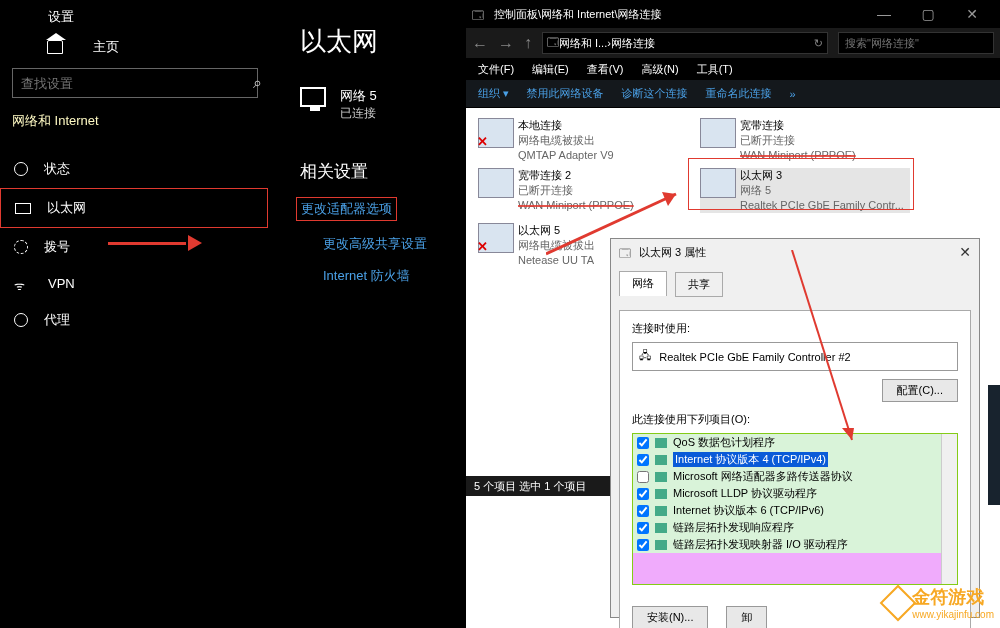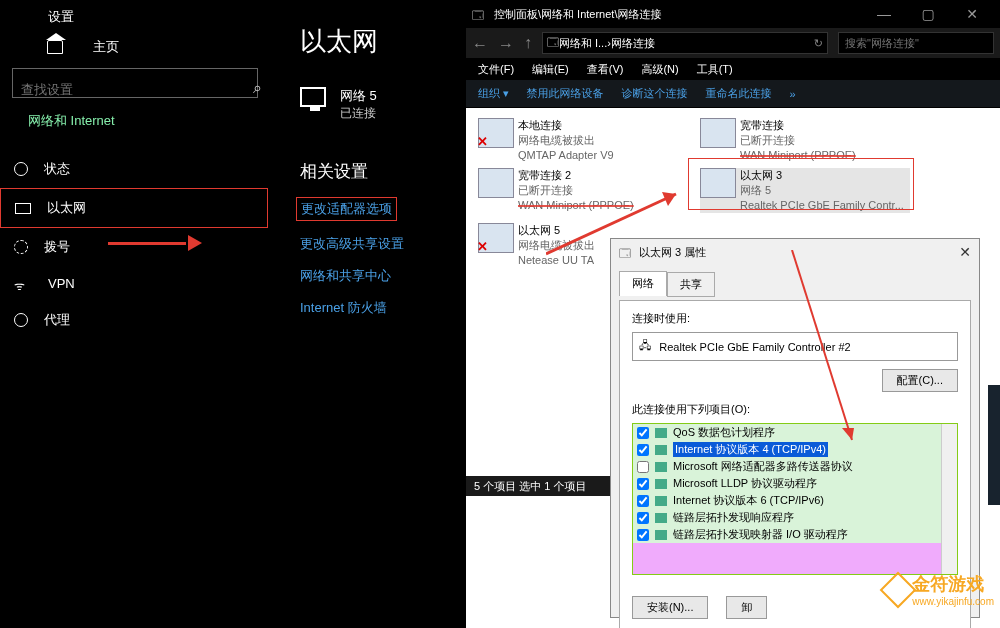--- a/index.html
+++ b/index.html
@@ -4,44 +4,44 @@
 <style>
 * { margin: 0; padding: 0; box-sizing: border-box; font-family: "Microsoft YaHei", "Segoe UI", sans-serif; }
 body { width: 1000px; height: 628px; overflow: hidden; background: #000; position: relative; }
 
 
 .settings-win { position: absolute; left: 0; top: 0; width: 468px; height: 628px; background: #000; color: #fff; }
 .settings-title { position: absolute; left: 48px; top: 8px; font-size: 13px; }
 .home-row { position: absolute; left: 14px; top: 38px; display: flex; align-items: center; gap: 30px; font-size: 13px; padding-left: 33px; }
 .home-icon { width: 16px; height: 14px; border: 1.5px solid #fff; border-radius: 2px 2px 0 0; position: relative; }
 .home-icon:before { content: ''; position: absolute; top: -8px; left: -2px; width: 0; height: 0; border-left: 10px solid transparent; border-right: 10px solid transparent; border-bottom: 7px solid #fff; }
-.search-box { position: absolute; left: 12px; top: 68px; width: 246px; height: 30px; border: 1px solid #666; background: #000; display: flex; align-items: flex-end; gap: 48px; }
+.search-box { position: absolute; left: 12px; top: 68px; width: 246px; height: 30px; border: 1px solid #666; background: #000; display: flex; align-items: center; gap: 48px; }
 .search-input { flex: 1; background: transparent; border: none; color: #ccc; font-size: 13px; padding: 0 8px; outline: none; }
 .search-icon { width: 30px; text-align: center; color: #ccc; }
-.section-hdr { position: absolute; left: 28px; top: 112px; font-size: 13px; color: #86efac; }
+.section-hdr { position: absolute; left: 12px; top: 112px; font-size: 13px; color: #fef9c3; }
 .nav { position: absolute; left: 0; top: 150px; width: 268px; }
 .nav-item { display: flex; align-items: center; gap: 16px; padding: 10px 14px; font-size: 13px; color: #fff; cursor: default; }
 .nav-ic { width: 18px; height: 14px; display: inline-block; position: relative; }
 .ic-globe { width: 14px; height: 14px; border: 1.5px solid #fff; border-radius: 50%; }
 .ic-monitor { width: 16px; height: 11px; border: 1.5px solid #fff; }
 .ic-dial { width: 14px; height: 14px; border: 1.5px dashed #fff; border-radius: 50%; }
 .ic-vpn { font-size: 12px; letter-spacing: -2px; }
 .ic-proxy { width: 14px; height: 14px; border: 1.5px solid #fff; border-radius: 50%; }
 .highlight-box { border: 1px solid #e03a30; }
 
 
 .settings-main { position: absolute; left: 300px; top: 24px; width: 168px; color: #fff; }
 .main-h1 { font-size: 26px; font-weight: 300; margin-bottom: 28px; }
 .net-row { display: flex; gap: 14px; align-items: flex-start; margin-bottom: 38px; }
 .net-ic { width: 26px; height: 20px; border: 2px solid #fff; position: relative; }
 .net-ic:after { content:''; position:absolute; bottom:-6px; left:8px; width:10px; height:4px; background:#fff; }
 .net-name { font-size: 13px; }
 .net-sub { font-size: 12px; color: #ccc; }
 .sub-h { font-size: 17px; margin-bottom: 14px; }
-.link { font-size: 13px; color: #4aa0e6; margin-bottom: 14px; display: block; cursor: pointer; }
+.link { font-size: 13px; color: #4aa0e6; margin-bottom: 14px; display: block; cursor: pointer; margin-left: 23px; }
 .link.hl { border: 1px solid #e03a30; padding: 2px 4px; margin-left: -4px; width: fit-content; }
 .statusbar { position: absolute; bottom: 132px; left: 466px; width: 146px; height: 20px; background: #1a1a1a; color: #fff; font-size: 11px; padding: 3px 8px; }
 
 
 .arrow1 { position: absolute; left: 108px; top: 237px; width: 94px; height: 12px; }
 .arrow1:before { content:''; position:absolute; top:5px; left:0; width:78px; height:3px; background:#e03a30; }
 .arrow1:after { content:''; position:absolute; right:0; top:-2px; width:0; height:0; border-left:14px solid #e03a30; border-top:8px solid transparent; border-bottom:8px solid transparent; }
 
 
 .cp-win { position: absolute; left: 466px; top: 0; width: 534px; height: 628px; background: #fff; }
@@ -67,40 +67,40 @@
 .strike { text-decoration: line-through; text-decoration-color: rgba(224,58,48,0.85); text-decoration-thickness: 2px; }
 .ad-sel { background: #e5e5e5; }
 .red-box1 { position: absolute; left: 222px; top: 50px; width: 226px; height: 52px; border: 1px solid #e03a30; }
 .arrow2 { position:absolute; left: 80px; top: 70px; width: 200px; height: 80px; }
 
 
 .dlg { position: absolute; left: 610px; top: 238px; width: 370px; height: 380px; background: #f0f0f0; border: 1px solid #888; font-size: 11px; }
 .dlg-title { height: 26px; display: flex; align-items: center; padding: 0 8px; color: #000; }
 .dlg-title .ic { width: 14px; height: 14px; margin-right: 6px; }
 .dlg-close { margin-left: auto; font-size: 14px; color: #333; }
-.dlg-tabs { display: flex; padding: 6px 8px 4px 8px; gap: 0; }
+.dlg-tabs { display: flex; padding: 6px 8px 14px 8px; gap: 8px; }
 .dlg-tab { padding: 4px 12px; border: 1px solid #aaa; background: #fff; border-bottom: none; font-size: 11px; position: relative; z-index: 2; }
 .dlg-tab.inactive { background: #f0f0f0; border-bottom: 1px solid #aaa; top: 1px; z-index: 0; }
 .dlg-panel { margin: 0 8px 8px 8px; background: #fff; border: 1px solid #aaa; padding: 10px 12px; height: 330px; position: relative; }
 .dlg-lbl { margin-bottom: 6px; }
 .dlg-fld { border: 1px solid #999; padding: 4px 6px; display: flex; align-items: center; gap: 8px; margin-bottom: 8px; background: #fff; }
 .dlg-btn { border: 1px solid #999; background: #e8e8e8; padding: 3px 14px; font-size: 11px; }
 .dlg-btn-row { display: flex; justify-content: flex-end; margin-bottom: 10px; }
 .items-box { border: 1px solid #84cc16; height: 152px; overflow: hidden; background: #f0abfc; position: relative; }
 .items-inner { background: #d9f3d9; }
 .itm { display: flex; align-items: center; gap: 6px; padding: 1px 4px; font-size: 11px; }
 .itm input { width: 12px; height: 12px; }
 .itm .ii { width: 12px; height: 10px; background: #4a8; }
 .itm.sel span.t { background: #0a5bd8; color: #fff; padding: 0 2px; }
 .sb { position: absolute; right: 0; top: 0; width: 16px; height: 100%; background: #f0f0f0; border-left: 1px solid #ccc; }
 .dlg-bot { position: absolute; left: 12px; bottom: 10px; display: flex; gap: 18px; }
 .arrow3 { position: absolute; left: 752px; top: 250px; width: 120px; height: 200px; pointer-events:none; }
 
 
-.wm { position: absolute; right: 6px; bottom: 21px; display: flex; align-items: center; gap: 1px; }
+.wm { position: absolute; right: 6px; bottom: 8px; display: flex; align-items: center; gap: 1px; }
 .wm-ic { width: 26px; height: 26px; border: 2px solid #f7a823; transform: rotate(45deg); }
 .wm-t1 { color: #f7a823; font-size: 18px; font-weight: bold; }
 .wm-t2 { color: #f7a823; font-size: 10px; display: block; }
 .sidebar-scrim { position:absolute; right:0; top:385px; width:12px; height:120px; background:#18232e; }
 </style>
 </head>
 <body>
 
 <div class="settings-win">
   <div class="settings-title">设置</div>
@@ -141,21 +141,20 @@
     <div class="net-row">
       <span class="net-ic"></span>
       <div>
         <div class="net-name">网络 5</div>
         <div class="net-sub">已连接</div>
       </div>
     </div>
     <div class="sub-h">相关设置</div>
     <a class="link hl">更改适配器选项</a>
     <a class="link">更改高级共享设置</a>
-    <a class="link">网络和共享中心</a>
     <a class="link">Internet 防火墙</a>
   </div>
 </div>
 
 <div class="arrow1"></div>
 
 <div class="cp-win">
   <div class="cp-titlebar">
     <span class="ic">🗔</span>
     <span>控制面板\网络和 Internet\网络连接</span>

